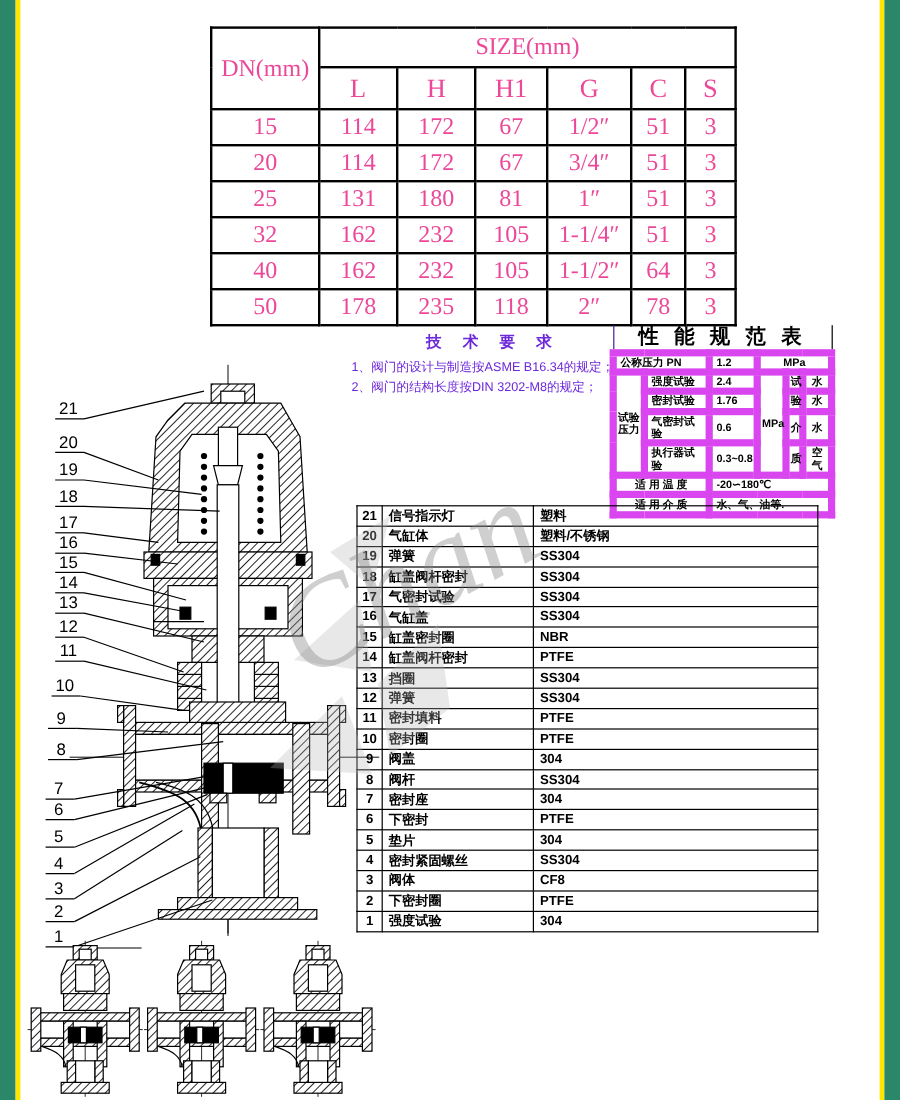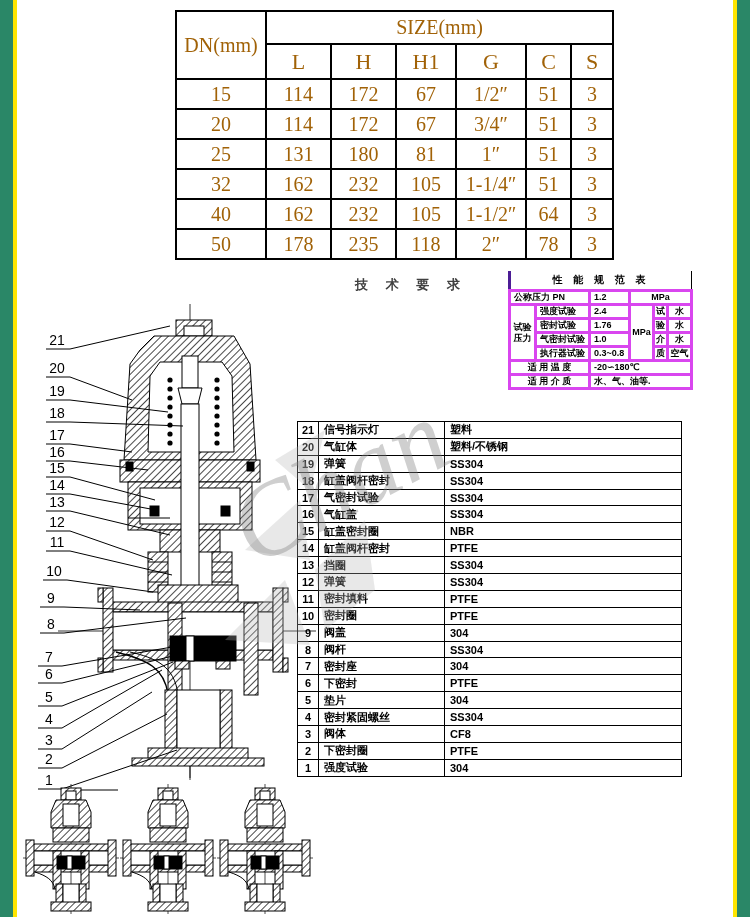--- a/index.html
+++ b/index.html
@@ -6,39 +6,39 @@
   .page{position:relative;width:750px;height:917px;background:#fff;overflow:hidden;
         font-family:"Liberation Sans", sans-serif;}
   .band{position:absolute;top:0;bottom:0;}
   .band.green-l{left:0;width:13px;}
   .band.yellow-l{left:13px;width:4px;}
   .band.yellow-r{right:13px;width:4px;}
   .band.green-r{right:0;width:13px;}
 
   
   table{border-collapse:collapse;}
-  .size-table{position:absolute;left:175px;top:10px;width:437px;table-layout:fixed;
-      font-family:"Liberation Serif", serif;font-size:20px;color:#a16207;}
+  .size-table{position:absolute;left:175px;top:22px;width:437px;table-layout:fixed;
+      font-family:"Liberation Serif", serif;font-size:20px;color:#ec4899;}
   .size-table td{border:2px solid #000;text-align:center;padding:0;background:#fff;}
   .size-table tr.h1 td{height:31px;}
   .size-table tr.h2 td{height:33px;font-size:22px;}
   .size-table tr.d td{height:28px;font-size:20px;}
 
   
-  .tech{position:absolute;left:293px;top:276px;width:228px;color:#404040;}
+  .tech{position:absolute;left:293px;top:276px;width:228px;color:#6d28d9;}
   .tech .tt{font-size:13px;font-weight:bold;letter-spacing:7px;text-align:center;margin:0 0 4px 8px;}
   .tech ul{list-style:none;margin:0;padding:0;}
   .tech li{font-size:10.5px;line-height:17px;white-space:nowrap;}
 
   
   .spec{position:absolute;left:508px;top:271px;width:182px;table-layout:fixed;
         font-size:9px;font-weight:bold;color:#000;}
-  .spec td{border:3px solid #d946ef;text-align:center;padding:0 1px;background:transparent;line-height:1.15;}
-  .spec td.title{border-left:3px solid #4c1d95;border-right:1px solid #000;border-top:none;
-        font-size:10px;letter-spacing:4px;height:18px;margin-top:36px;}
+  .spec td{border:6px solid #d946ef;text-align:center;padding:0 1px;background:transparent;line-height:1.15;}
+  .spec td.title{border-left:1px solid #4c1d95;border-right:1px solid #000;border-top:none;
+        font-size:17px;letter-spacing:4px;height:18px;margin-top:36px;}
   .spec td.vlab{white-space:pre-line;text-align:center;}
   .spec tr{height:14px;}
   .spec td.lft{text-align:left;padding-left:3px;}
 
   
   .parts{position:absolute;left:297px;top:421px;width:384px;table-layout:fixed;
         font-size:11px;font-weight:bold;color:#000;}
   .parts td{border:1px solid #000;height:15.9px;padding:0 0 0 5px;background:transparent;}
   .parts td.num{text-align:center;padding:0;}
 
@@ -151,20 +151,22 @@
           <td>2″</td>
           <td>78</td>
           <td>3</td>
         </tr>
       </tbody>
   </table>
 
   <div class="tech">
     <div class="tt">技 术 要 求</div>
     <ul>
+        <li>1、阀门的设计与制造按ASME B16.34的规定；</li>
+        <li>2、阀门的结构长度按DIN 3202-M8的规定；</li>
       </ul>
   </div>
 
   <table class="spec">
     <colgroup>
         <col style="width:26px">
         <col style="width:54px">
         <col style="width:40px">
         <col style="width:24px">
         <col style="width:14px">
@@ -191,21 +193,21 @@
           <td>水</td>
         </tr>
         <tr>
           <td class="lft">密封试验</td>
           <td class="lft">1.76</td>
           <td>验</td>
           <td>水</td>
         </tr>
         <tr>
           <td class="lft">气密封试验</td>
-          <td class="lft">1.0</td>
+          <td class="lft">0.6</td>
           <td>介</td>
           <td>水</td>
         </tr>
         <tr>
           <td class="lft">执行器试验</td>
           <td class="lft">0.3~0.8</td>
           <td>质</td>
           <td>空气</td>
         </tr>
       </tbody>

